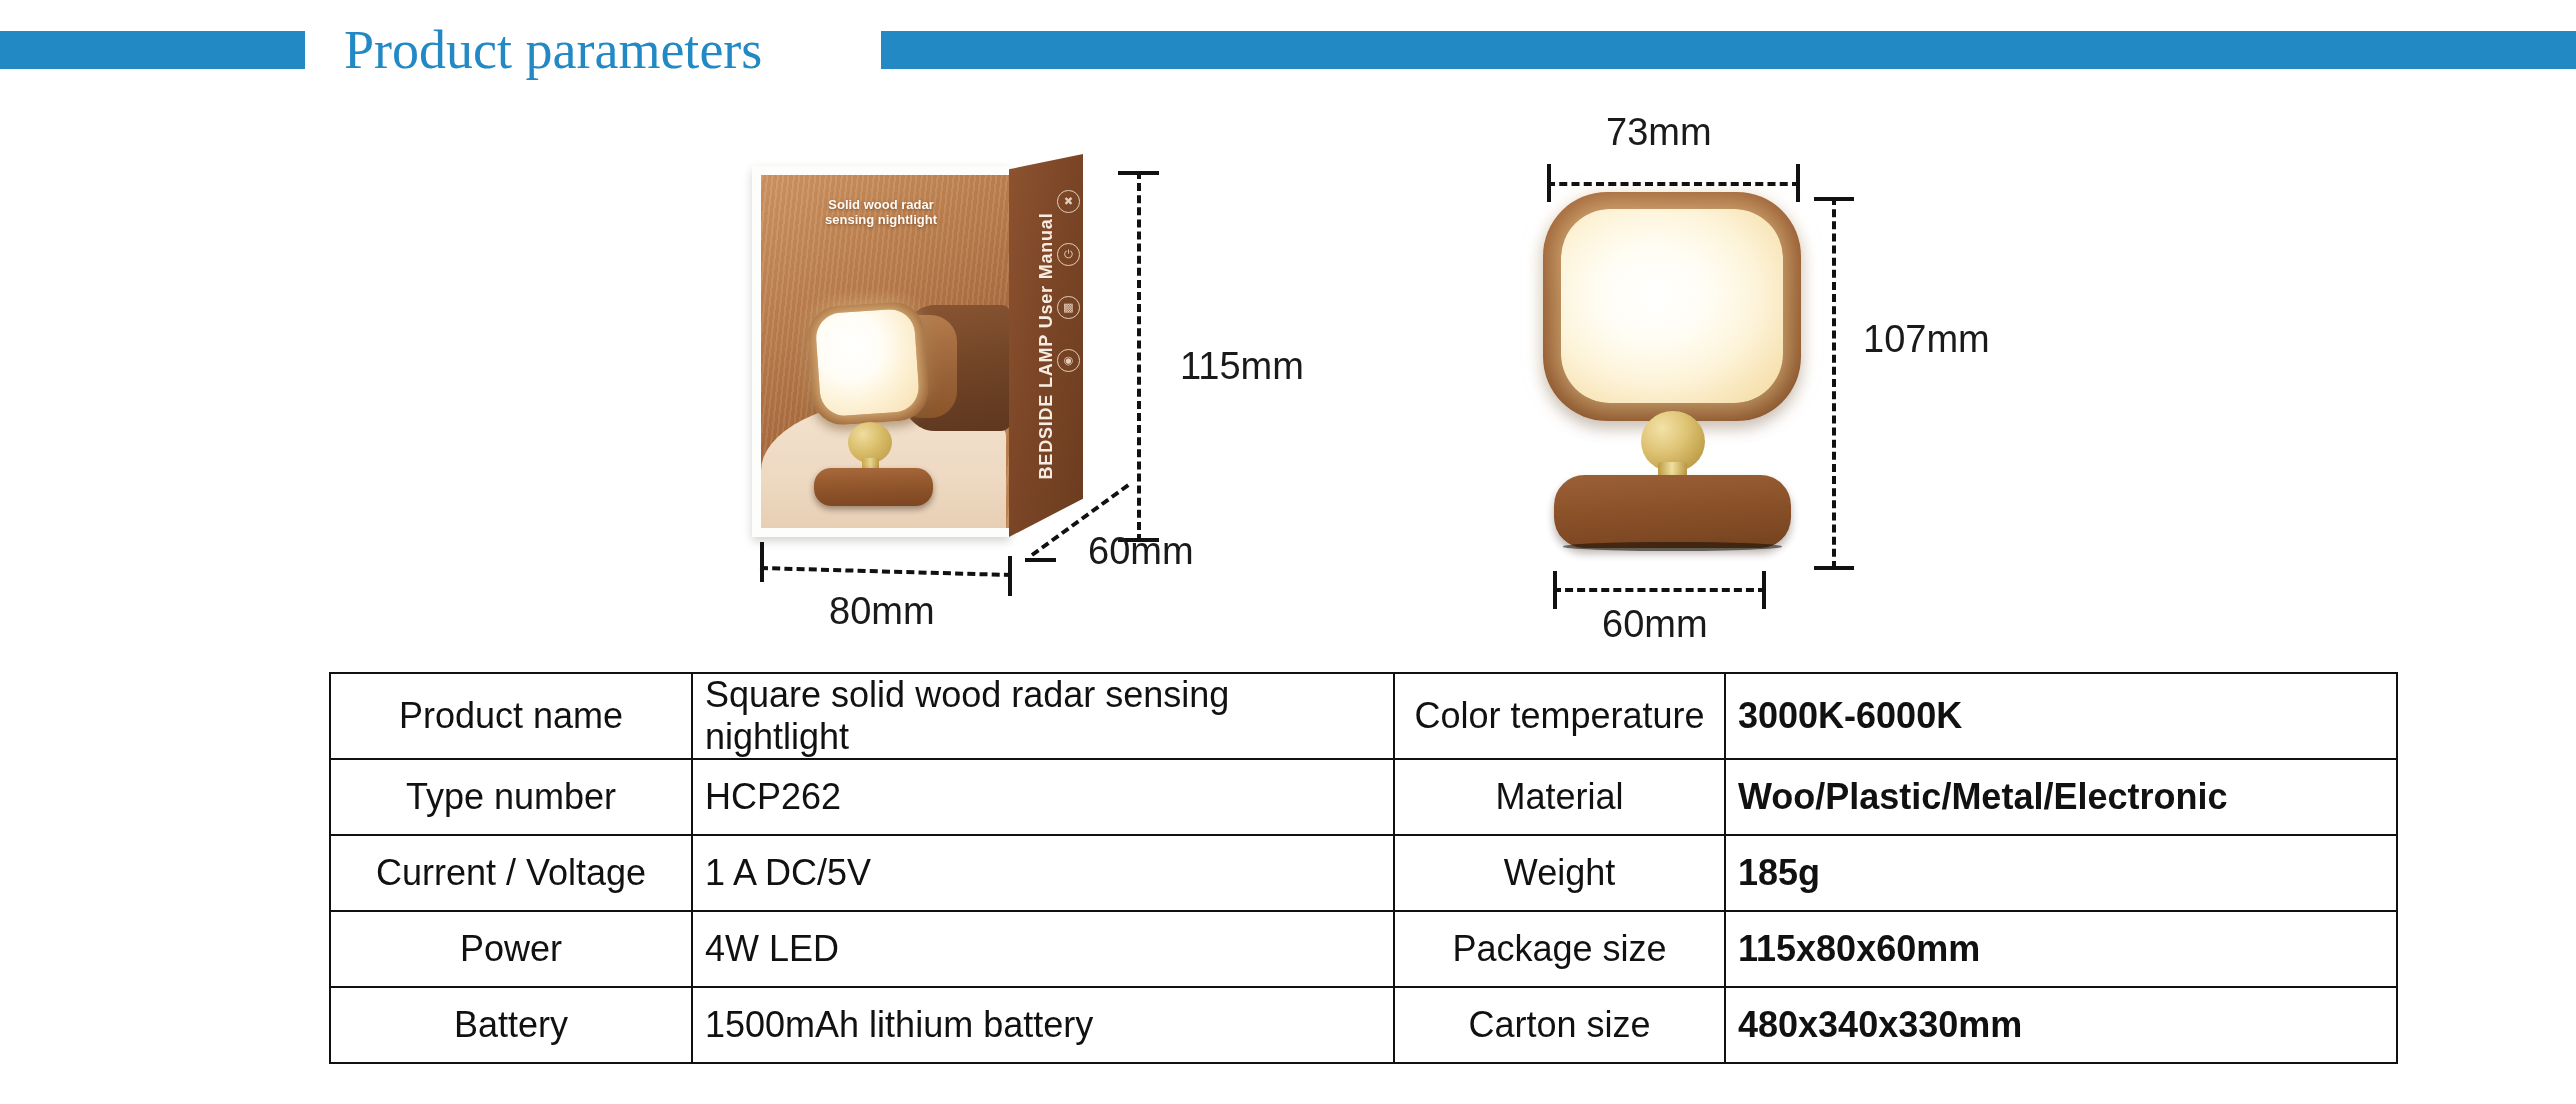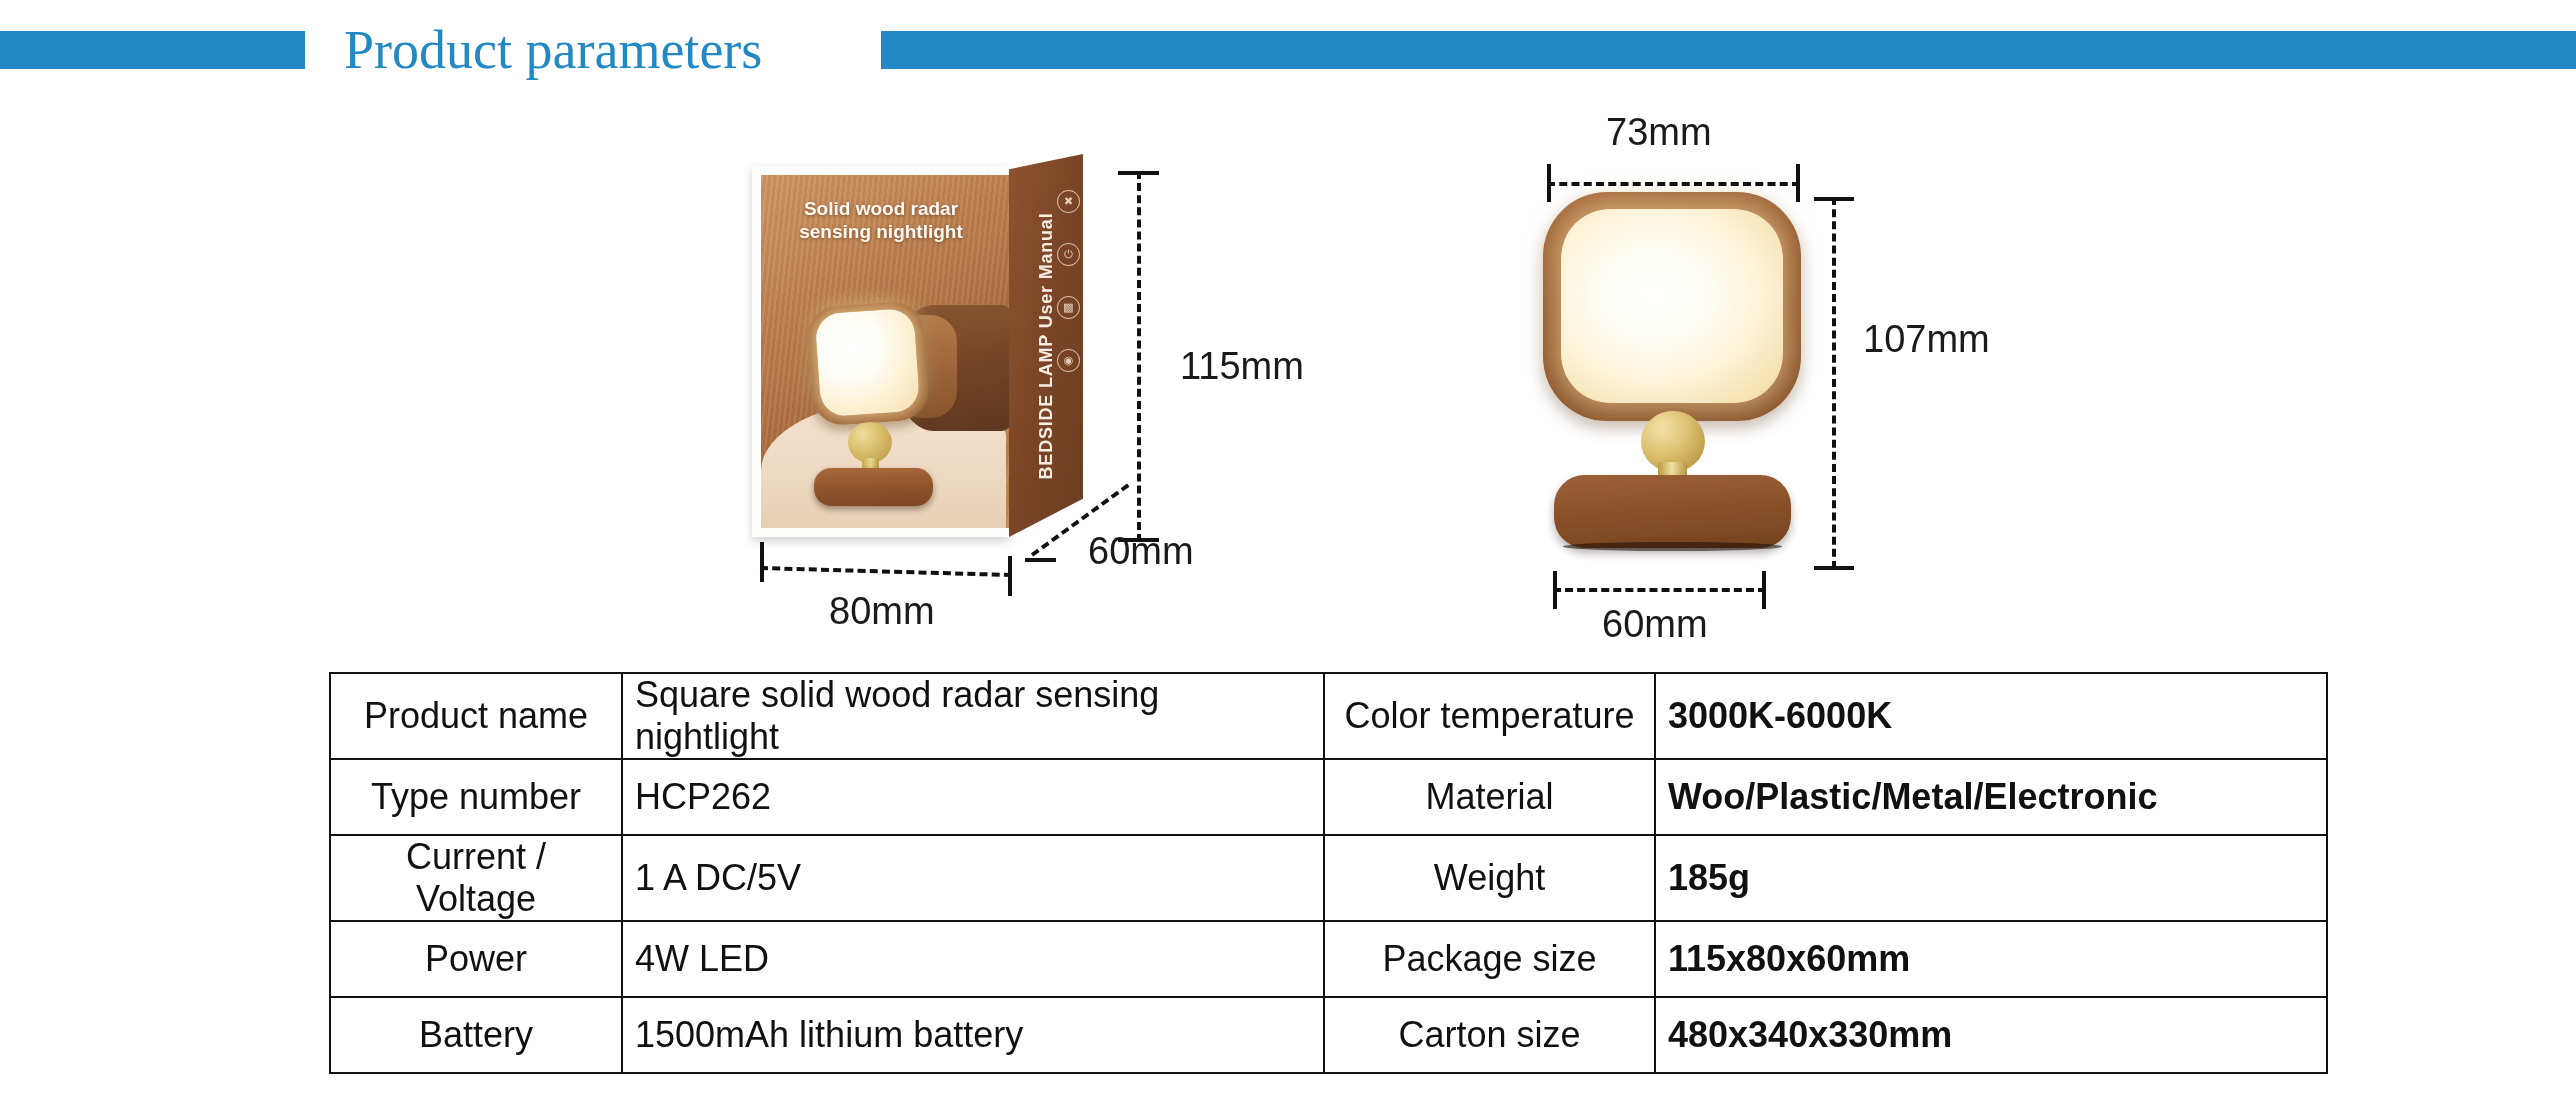--- a/index.html
+++ b/index.html
@@ -73,21 +73,21 @@
     border-radius: 60% 44% 0 0 / 58% 30% 0 0;
   }
   .pkg-roll {
     position: absolute; right: -2.6px; top: 139px; width: 119px; height: 126px;
     background: linear-gradient(170deg, #8a5633 0%, #6f4326 55%, #5d371f 100%);
     border-radius: 34% 10% 10% 34% / 48% 12% 12% 48%;
   }
   .pkg-caption {
     position: absolute; left: 0; right: 0; top: 30.5px;
     text-align: center; color: #fffaf4;
-    font-size: 19px; line-height: 1.22; font-weight: bold;
+    font-size: 13px; line-height: 1.22; font-weight: bold;
     text-shadow: 0 1.3px 3.3px rgba(60,25,0,0.5);
     font-family: "Liberation Sans", sans-serif;
   }
   
   .pkgLamp { position: absolute; left: 58px; top: 138px; width: 142px; height: 199px; }
   .pkgLamp .head {
     position: absolute; left: 0; top: 0; width: 116px; height: 119px;
     border-radius: 30.5px; transform: rotate(-4deg);
     background: linear-gradient(150deg, #9c5f34 0%, #8a5029 100%);
     box-shadow: 0 4px 10.6px rgba(50,20,0,0.45);
@@ -184,21 +184,21 @@
     position: absolute; left: 329px; top: 672px;
     width: 1967px; border-collapse: collapse;
     table-layout: fixed;
   }
   .spec-table td {
     border: 2px solid #111; height: 76px;
     font-size: 36px; color: #111; padding: 0 12px;
     font-family: "Liberation Sans", sans-serif;
     vertical-align: middle;
   }
-  .c-key { width: 292px; text-align: center; }
+  .c-key { width: 362px; text-align: center; }
   .c-val { width: 702px; text-align: left; }
   .c-key2 { width: 331px; text-align: center; }
   .c-val2 { width: 672px; text-align: left; font-weight: bold; }
 </style>
 </head>
 <body>
 
 <div class="page">
 
   <div class="header">

